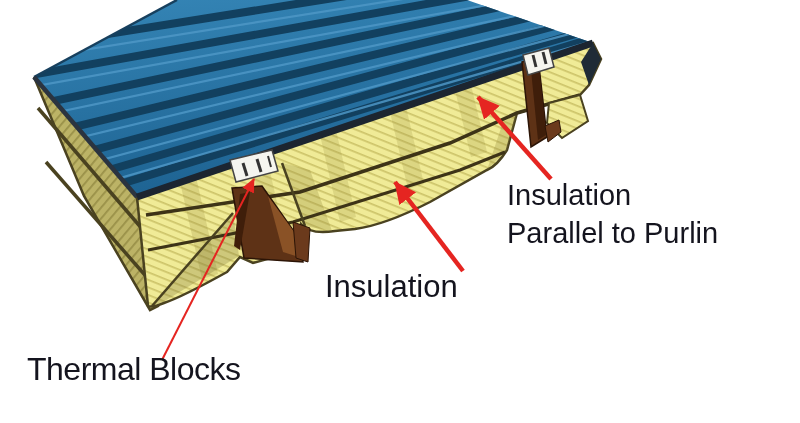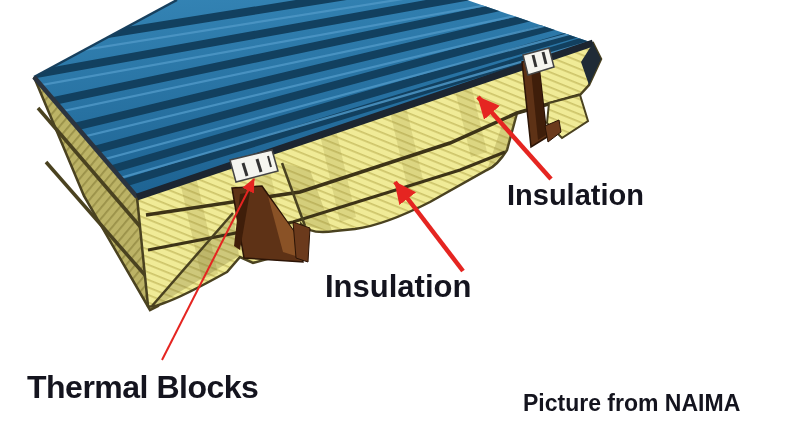--- a/index.html
+++ b/index.html
@@ -8,28 +8,28 @@
     width: 800px;
     height: 423px;
     overflow: hidden;
     background: #ffffff;
     font-family: "Liberation Sans", sans-serif;
   }
   #illustration { position: absolute; left: 0; top: 0; }
   .label {
     position: absolute;
     color: #14141e;
-    font-weight: bold;
+    font-weight: normal;
     white-space: nowrap;
     user-select: none;
   }
   .label span { display: block; }
   #label-parallel { left: 507px; top: 176px; font-size: 29px; line-height: 38px; }
   #label-draped   { left: 325px; top: 266px; font-size: 31px; line-height: 42px; }
-  #label-thermal  { left: 27px;  top: 369px; font-size: 32px; line-height: 36px; letter-spacing: -0.5px; }
+  #label-thermal  { left: 27px;  top: 351px; font-size: 32px; line-height: 36px; letter-spacing: -0.5px; }
   #label-credit   { left: 523px; top: 390px; font-size: 23px; line-height: 26px; }
 </style>
 </head>
 <body>
 
 <div id="stage">
 
   <svg id="illustration" width="800" height="423" viewBox="0 0 800 423" xmlns="http://www.w3.org/2000/svg">
     <defs>
       <linearGradient id="gRoof" x1="0" y1="0" x2="0.25" y2="1">
@@ -147,23 +147,23 @@
 
     <g>
       <line x1="162" y1="360" x2="254" y2="179" stroke="#E52521" stroke-width="2" marker-end="url(#ahSmall)"></line>
       <line x1="463" y1="271" x2="395" y2="182" stroke="#E52521" stroke-width="4.5" marker-end="url(#ahBig)"></line>
       <line x1="551" y1="179" x2="478" y2="97" stroke="#E52521" stroke-width="4.5" marker-end="url(#ahBig)"></line>
     </g>
   </svg>
 
   <div class="label" id="label-parallel">
     <span>Insulation</span>
+    <span>Parallel to Purlin</span>
   </div>
 
   <div class="label" id="label-draped">
     <span>Insulation</span>
   </div>
 
   <div class="label" id="label-thermal">Thermal Blocks</div>
 
-  <div class="label" id="label-credit">Picture from NAIMA</div>
 
 </div>
 
 </body></html>

